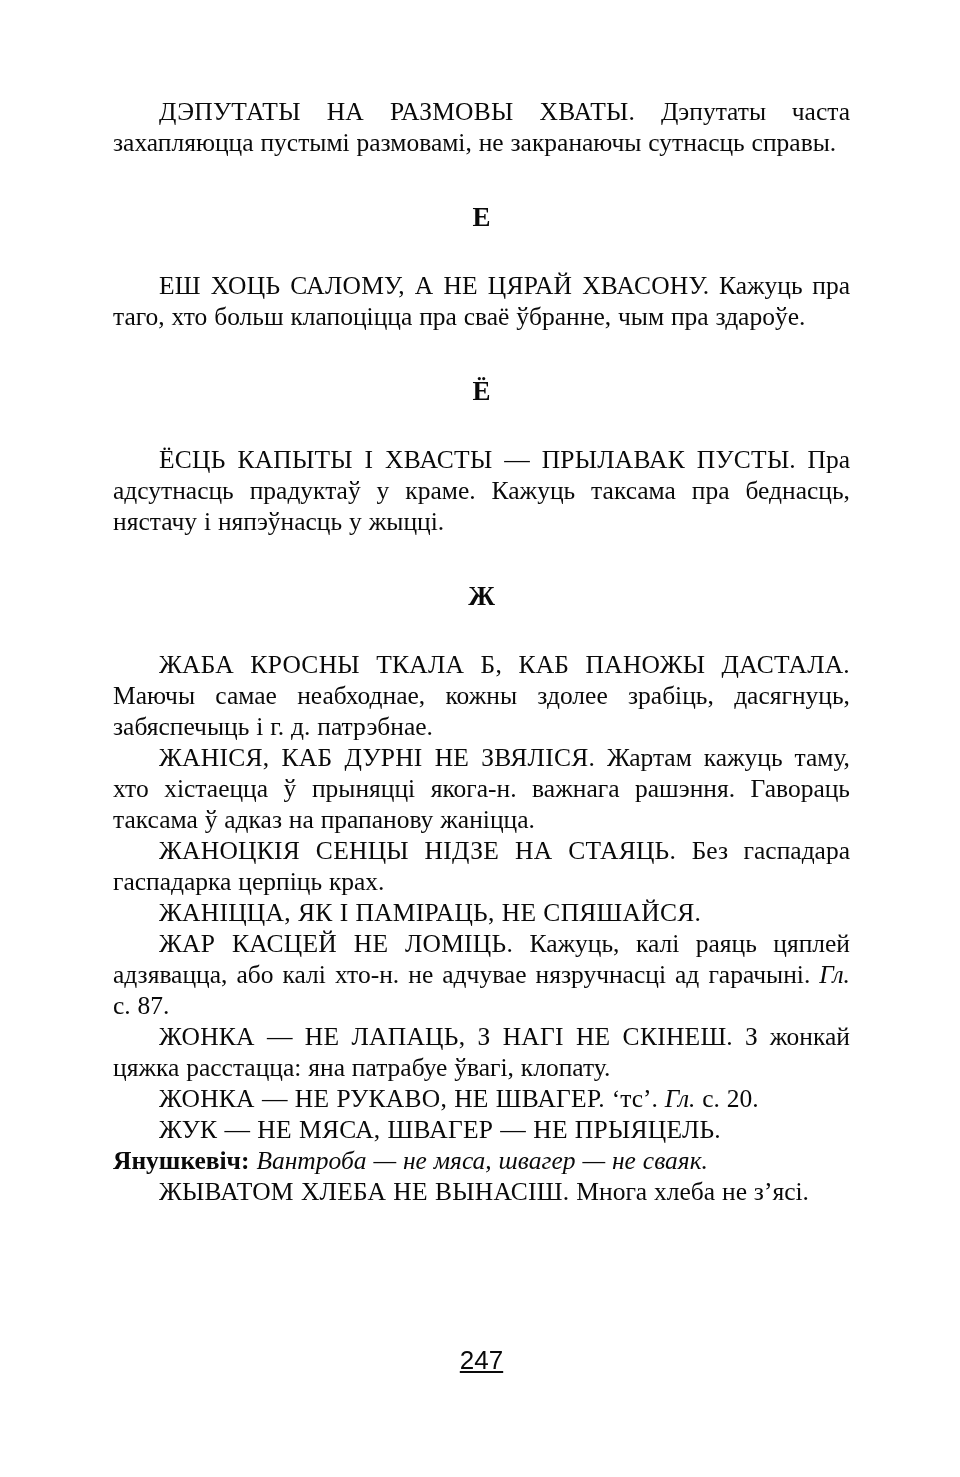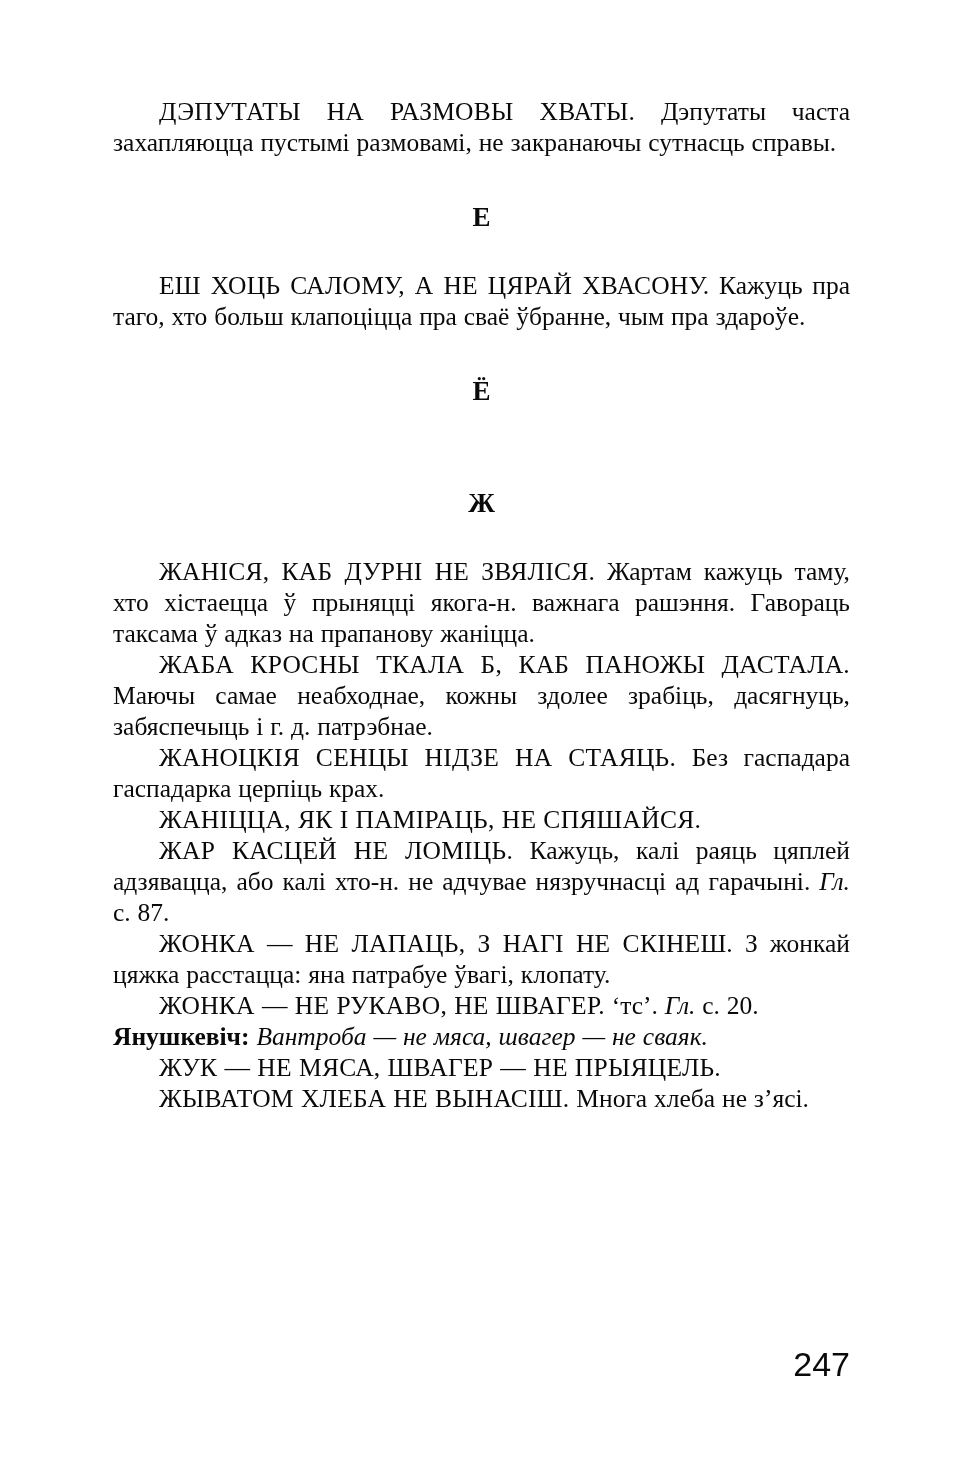--- a/index.html
+++ b/index.html
@@ -64,24 +64,25 @@
   }
   .marker { font-style: normal; }
 
   .no-indent { text-indent: 0; }
 
   .page-number {
     position: absolute;
     left: 113px;
     top: 1345px;
     width: 737px;
-    text-align: right;
-    font-size: 34px;
+    text-align: center;
+    font-size: 26px;
     font-family: "Liberation Sans", "DejaVu Sans", sans-serif;
     color: #0a0a0a;
+    text-decoration: underline;
   }
 </style>
 </head>
 <body>
 
 <div class="page">
   <div class="content">
 
     <p class="entry"><span class="headword">ДЭПУТАТЫ НА РАЗМОВЫ ХВАТЫ.</span><span> Дэпутаты часта захапляюцца пустымі размовамі, не закранаючы сутнасць справы.</span></p>
 
@@ -89,40 +90,41 @@
     <p class="section-letter">Е</p>
     <div class="gap-after-letter"></div>
 
 
     <p class="entry"><span class="headword">ЕШ ХОЦЬ САЛОМУ, А НЕ ЦЯРАЙ ХВАСОНУ.</span><span> Кажуць пра таго, хто больш клапоціцца пра сваё ўбранне, чым пра здароўе.</span></p>
 
     <div class="gap-before-letter"></div>
     <p class="section-letter">Ё</p>
     <div class="gap-after-letter"></div>
 
+    <p class="entry"><span class="headword">ЁСЦЬ КАПЫТЫ І ХВАСТЫ — ПРЫЛАВАК ПУСТЫ.</span><span> Пра адсутнасць прадуктаў у краме. Кажуць таксама пра беднасць, нястачу і няпэўнасць у жыцці.</span></p>
 
     <div class="gap-before-letter"></div>
     <p class="section-letter">Ж</p>
     <div class="gap-after-letter"></div>
 
+    <p class="entry"><span class="headword">ЖАБА КРОСНЫ ТКАЛА Б, КАБ ПАНОЖЫ ДАСТАЛА.</span><span> Маючы самае неабходнае, кожны здолее зрабіць, дасягнуць, забяспечыць і г. д. патрэбнае.</span></p>
+
     <p class="entry"><span class="headword">ЖАНІСЯ, КАБ ДУРНІ НЕ ЗВЯЛІСЯ.</span><span> Жартам кажуць таму, хто хістаецца ў прыняцці якога-н. важнага рашэння. Гавораць таксама ў адказ на прапанову жаніцца.</span></p>
-
-    <p class="entry"><span class="headword">ЖАБА КРОСНЫ ТКАЛА Б, КАБ ПАНОЖЫ ДАСТАЛА.</span><span> Маючы самае неабходнае, кожны здолее зрабіць, дасягнуць, забяспечыць і г. д. патрэбнае.</span></p>
 
     <p class="entry"><span class="headword">ЖАНОЦКІЯ СЕНЦЫ НІДЗЕ НА СТАЯЦЬ.</span><span> Без гаспадара гаспадарка церпіць крах.</span></p>
 
     <p class="entry"><span class="headword">ЖАНІЦЦА, ЯК І ПАМІРАЦЬ, НЕ СПЯШАЙСЯ.</span><span></span></p>
 
     <p class="entry"><span class="headword">ЖАР КАСЦЕЙ НЕ ЛОМІЦЬ.</span><span> Кажуць, калі раяць цяплей адзявацца, або калі хто-н. не адчувае нязручнасці ад гарачыні. </span><span class="ref">Гл.</span><span> с. 87.</span></p>
 
     <p class="entry"><span class="headword">ЖОНКА — НЕ ЛАПАЦЬ, З НАГІ НЕ СКІНЕШ.</span><span> З жонкай цяжка расстацца: яна патрабуе ўвагі, клопату.</span></p>
 
     <p class="entry"><span class="headword">ЖОНКА — НЕ РУКАВО, НЕ ШВАГЕР.</span><span> </span><span class="marker">‘тс’.</span><span class="ref"> Гл.</span><span> с. 20.</span></p>
 
+    <p class="entry"><span class="headword">ЖУК — НЕ МЯСА, ШВАГЕР — НЕ ПРЫЯЦЕЛЬ.</span><span></span></p>
     <p class="entry no-indent"><span class="src-name">Янушкевіч:</span><span class="src-quote"> Вантроба — не мяса, швагер — не сваяк.</span></p>
-    <p class="entry"><span class="headword">ЖУК — НЕ МЯСА, ШВАГЕР — НЕ ПРЫЯЦЕЛЬ.</span><span></span></p>
 
     <p class="entry"><span class="headword">ЖЫВАТОМ ХЛЕБА НЕ ВЫНАСІШ.</span><span> Многа хлеба не з’ясі.</span></p>
 
   </div>
 
   <div class="page-number">247</div>
 </div>
 
 </body></html>

